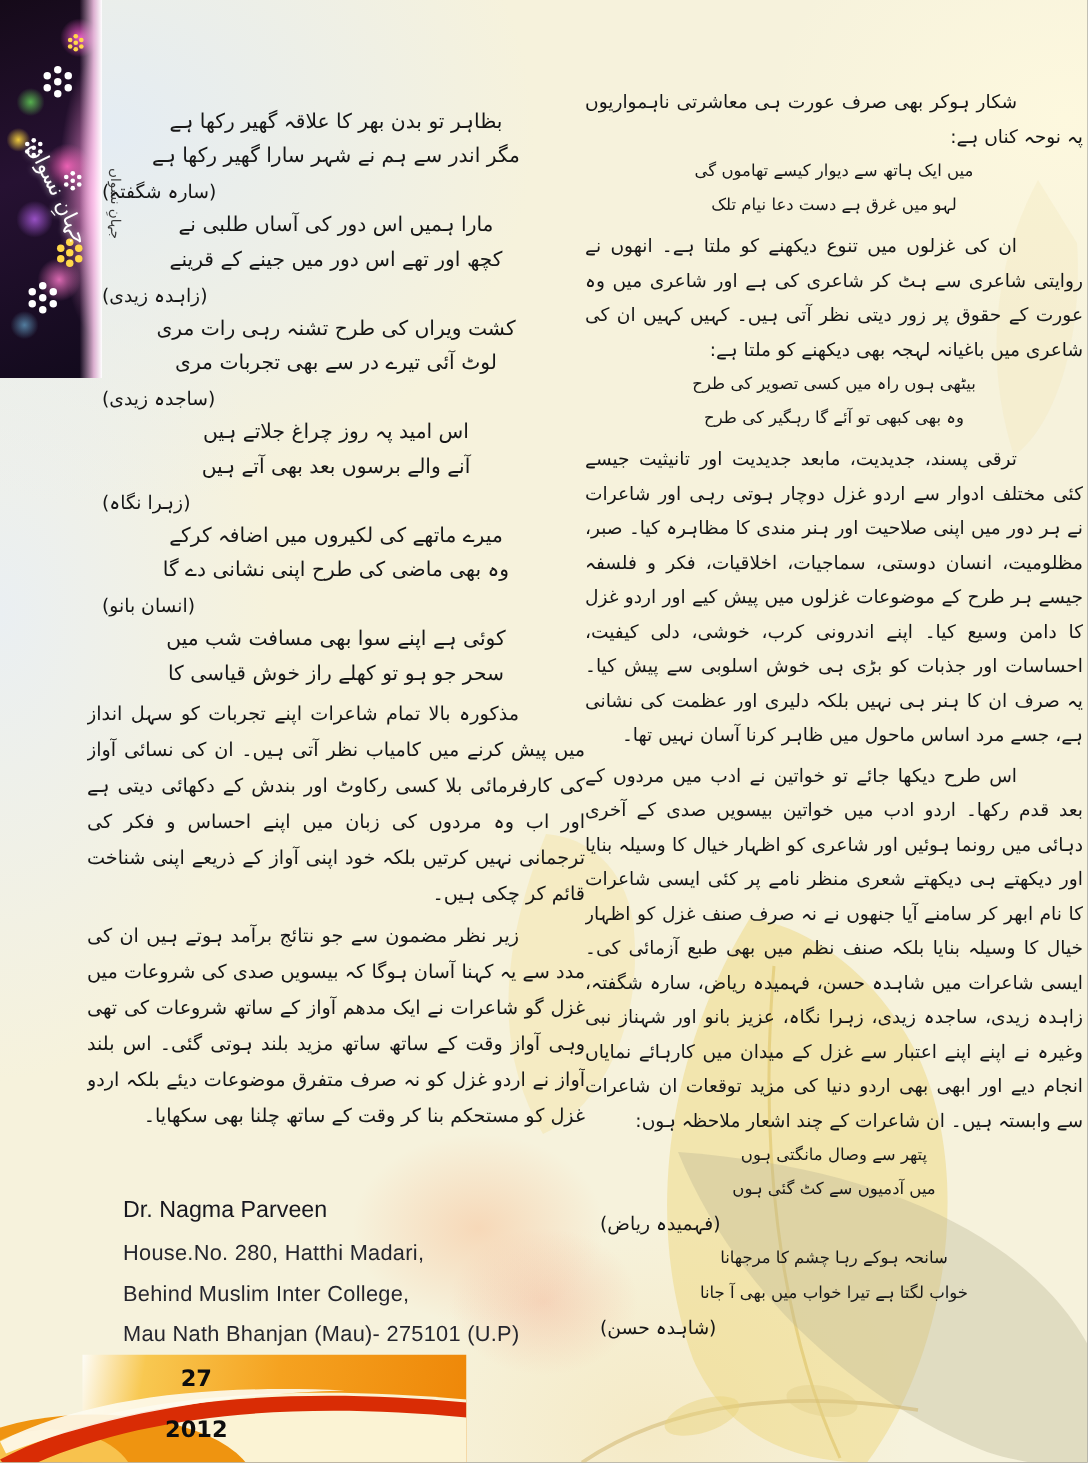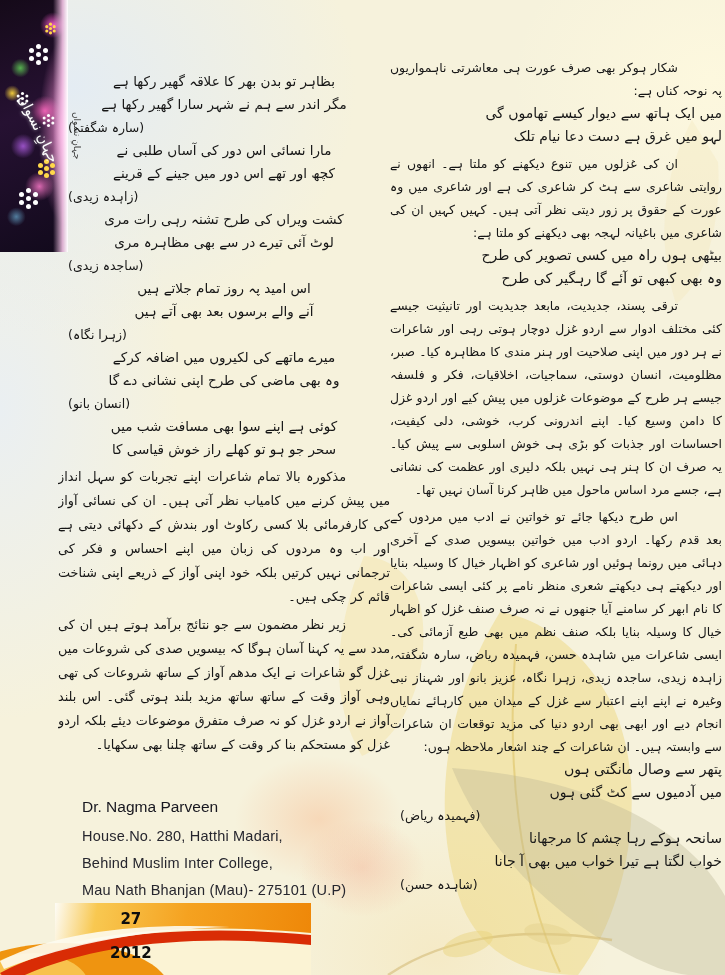--- a/index.html
+++ b/index.html
@@ -43,21 +43,21 @@
   }
   .flower{position:absolute;width:5px;height:5px;border-radius:50%;}
   .f-w{background:#fff;box-shadow:0 -8px 0 #fff,7px -4px 0 #fff,7px 4px 0 #fff,0 8px 0 #fff,-7px 4px 0 #fff,-7px -4px 0 #fff;}
   .f-g{background:#ffd84a;box-shadow:0 -7px 0 #ffd84a,6px -3px 0 #ffd84a,6px 4px 0 #ffd84a,0 7px 0 #ffd84a,-6px 4px 0 #ffd84a,-6px -3px 0 #ffd84a;}
   .f-s{transform:scale(.62);}
   
   .col{position:absolute;direction:rtl;text-align:right;}
   .col-left{left:58px;top:70px;width:332px;height:724px;overflow:hidden;}
   .col-right{left:390px;top:56px;width:332px;height:866px;overflow:hidden;}
   .couplet{text-align:center;font-size:13.5px;line-height:23px;margin:0;}
-  .col-right .couplet{font-size:14px;text-align:right;}
+  .col-right .couplet{font-size:11px;}
   .poet{direction:rtl;text-align:left;font-size:12.5px;line-height:23px;padding-left:10px;margin:0;}
   .prose{font-size:12.8px;line-height:24px;text-align:justify;text-indent:44px;margin:4px 0 0 0;}
   .col-right .prose{font-size:12.4px;line-height:23px;}
   
   .address{position:absolute;left:82px;top:798px;width:300px;font-family:"Liberation Sans","DejaVu Sans",sans-serif;color:#26262e;}
   .address .name{font-weight:normal;font-size:15.5px;margin:0 0 12px 0;color:#17171f;}
   .address .line{font-size:14.5px;margin:0 0 11px 0;letter-spacing:.2px;}
   
   .footer{position:absolute;left:0;top:903px;width:311px;height:72px;overflow:hidden;}
   .footer-band{
@@ -94,27 +94,27 @@
     <span class="flower f-w" style="left:26px;top:196px;"></span>
     <span class="flower f-w f-s" style="left:46px;top:118px;"></span>
     <span class="strip-title">جہانِ نسواں</span>
   </div>
   <span class="strip-caption">جہانِ نسواں</span>
 
   <div class="col col-left">
     <p class="couplet">بظاہر تو بدن بھر کا علاقہ گھیر رکھا ہے</p>
     <p class="couplet">مگر اندر سے ہم نے شہر سارا گھیر رکھا ہے</p>
     <p class="poet">(سارہ شگفتہ)</p>
-    <p class="couplet">مارا نسائی اس دور کی آساں طلبی نے</p>
+    <p class="couplet">مارا ہمیں اس دور کی آساں طلبی نے</p>
     <p class="couplet">کچھ اور تھے اس دور میں جینے کے قرینے</p>
     <p class="poet">(زاہدہ زیدی)</p>
     <p class="couplet">کشت ویراں کی طرح تشنہ رہی رات مری</p>
-    <p class="couplet">لوٹ آئی تیرے در سے بھی مظاہرہ مری</p>
+    <p class="couplet">لوٹ آئی تیرے در سے بھی تجربات مری</p>
     <p class="poet">(ساجدہ زیدی)</p>
-    <p class="couplet">اس امید پہ روز تمام جلاتے ہیں</p>
+    <p class="couplet">اس امید پہ روز چراغ جلاتے ہیں</p>
     <p class="couplet">آنے والے برسوں بعد بھی آتے ہیں</p>
     <p class="poet">(زہرا نگاہ)</p>
     <p class="couplet">میرے ماتھے کی لکیروں میں اضافہ کرکے</p>
     <p class="couplet">وہ بھی ماضی کی طرح اپنی نشانی دے گا</p>
     <p class="poet">(انسان بانو)</p>
     <p class="couplet">کوئی ہے اپنے سوا بھی مسافت شب میں</p>
     <p class="couplet">سحر جو ہو تو کھلے راز خوش قیاسی کا</p>
     <p class="prose">مذکورہ بالا تمام شاعرات اپنے تجربات کو سہل انداز میں پیش کرنے میں کامیاب نظر آتی ہیں۔ ان کی نسائی آواز کی کارفرمائی بلا کسی رکاوٹ اور بندش کے دکھائی دیتی ہے اور اب وہ مردوں کی زبان میں اپنے احساس و فکر کی ترجمانی نہیں کرتیں بلکہ خود اپنی آواز کے ذریعے اپنی شناخت قائم کر چکی ہیں۔</p>
     <p class="prose">زیر نظر مضمون سے جو نتائج برآمد ہوتے ہیں ان کی مدد سے یہ کہنا آسان ہوگا کہ بیسویں صدی کی شروعات میں غزل گو شاعرات نے ایک مدھم آواز کے ساتھ شروعات کی تھی وہی آواز وقت کے ساتھ ساتھ مزید بلند ہوتی گئی۔ اس بلند آواز نے اردو غزل کو نہ صرف متفرق موضوعات دیئے بلکہ اردو غزل کو مستحکم بنا کر وقت کے ساتھ چلنا بھی سکھایا۔</p>
 

